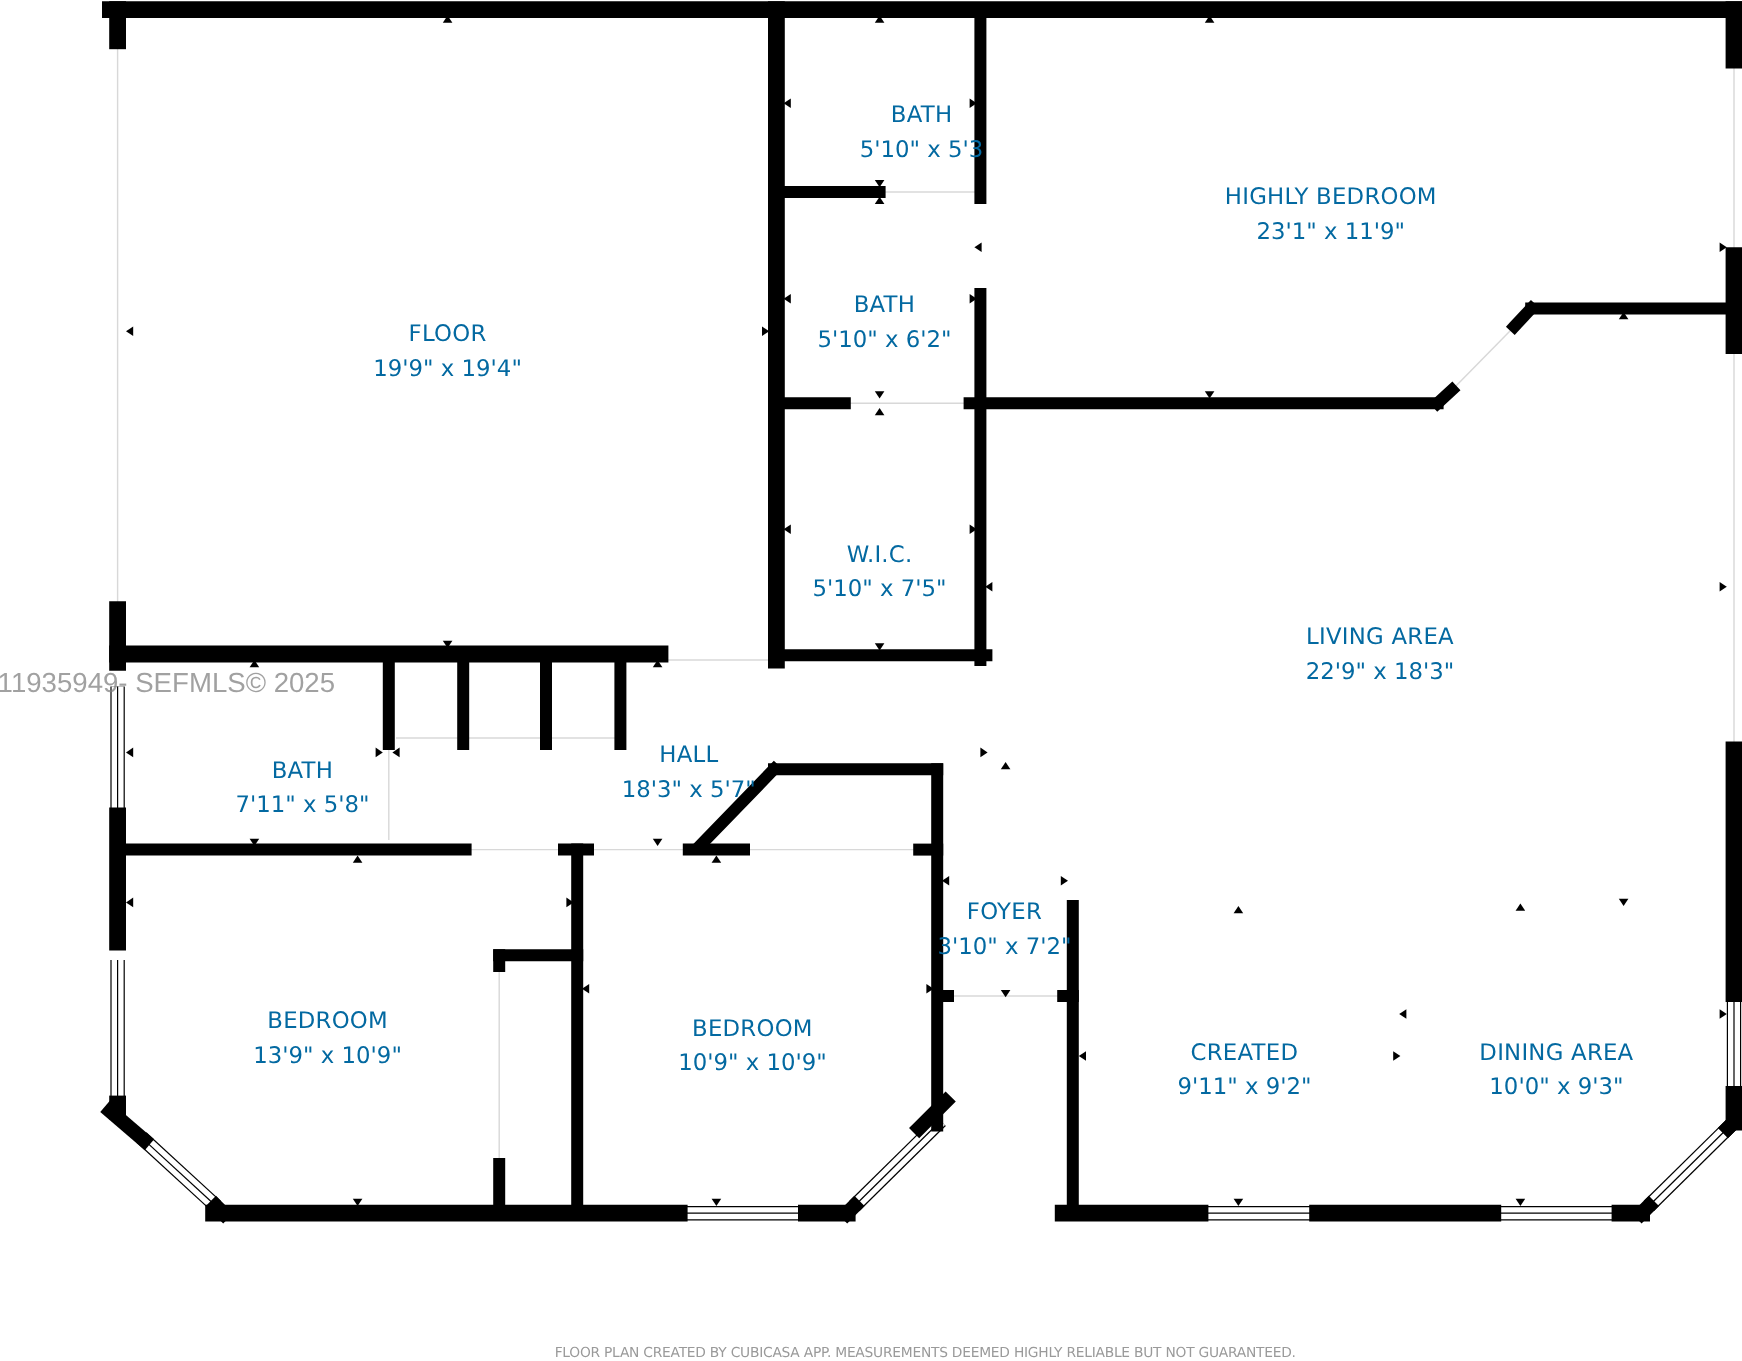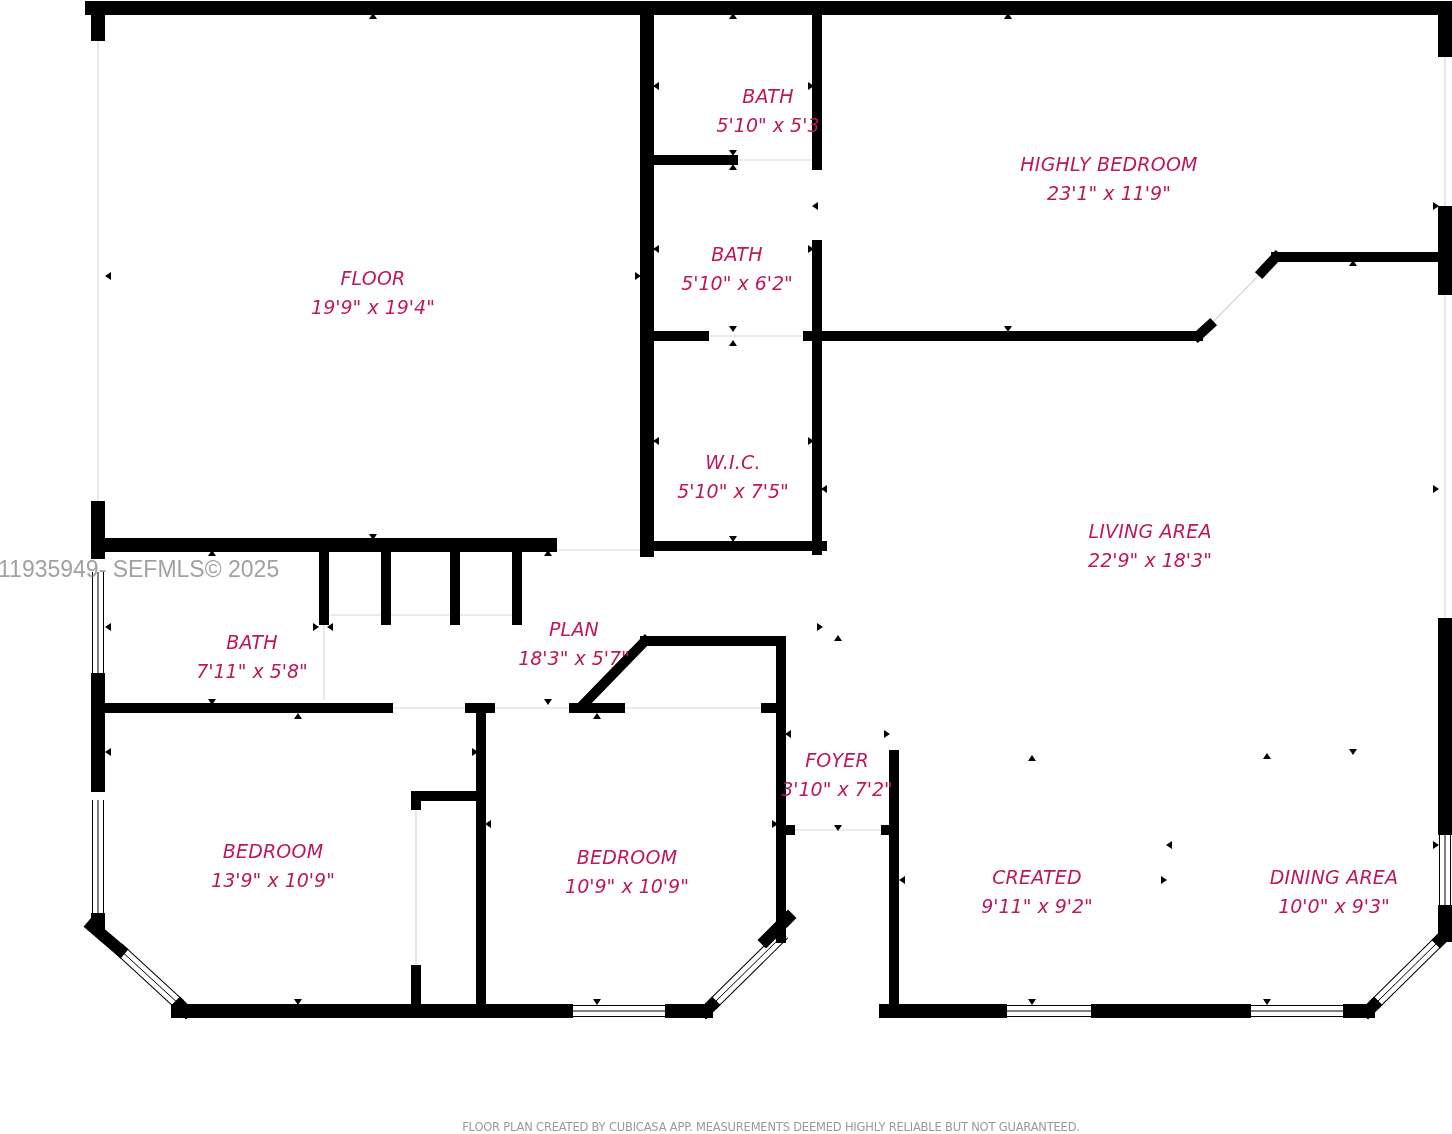--- a/index.html
+++ b/index.html
@@ -1,18 +1,18 @@
 <!DOCTYPE html>
 <html><head>
 <meta charset="utf-8">
 <style>
   html, body { margin: 0; padding: 0; background: #ffffff; }
   body { width: 1452px; height: 1134px; position: relative; overflow: hidden; font-family: "DejaVu Sans", sans-serif; }
   #plan { position: absolute; left: 0; top: 0; width: 1452px; height: 1134px; }
-  .room-label { position: absolute; transform: translate(-50%, 0); text-align: center; color: #be185d; font-family: "DejaVu Sans", sans-serif; white-space: nowrap; pointer-events: none; font-style: italic; }
+  .room-label { position: absolute; transform: translate(-50%, 0); text-align: center; color: #0369a1; font-family: "DejaVu Sans", sans-serif; white-space: nowrap; pointer-events: none; }
   .room-name { font-size: 19px; letter-spacing: 0.2px; line-height: 29px; }
   .room-dim  { font-size: 19px; line-height: 29px; }
   .watermark { position: absolute; left: -2px; top: 556px; font-family: "Liberation Sans", sans-serif; font-size: 23px; color: rgba(130,130,130,0.75); white-space: nowrap; }
   .footer { position: absolute; left: 0; width: 1542px; top: 1120px; text-align: center; font-family: "DejaVu Sans", sans-serif; font-size: 11.5px; color: #9a9a9a; letter-spacing: -0.2px; }
 </style>
 </head>
 <body>
 
 <svg id="plan" viewBox="0 0 1452 1134" xmlns="http://www.w3.org/2000/svg">
   <g id="openings">
@@ -208,39 +208,39 @@
     </div>
     <div class="room-label" style="left: 1150px; top: 517px;">
       <div class="room-name">LIVING AREA</div>
       <div class="room-dim">22'9" x 18'3"</div>
     </div>
     <div class="room-label" style="left: 252px; top: 628px;">
       <div class="room-name">BATH</div>
       <div class="room-dim">7'11" x 5'8"</div>
     </div>
     <div class="room-label" style="left: 574px; top: 615px;">
-      <div class="room-name">PLAN</div>
+      <div class="room-name">HALL</div>
       <div class="room-dim">18'3" x 5'7"</div>
     </div>
     <div class="room-label" style="left: 837px; top: 746px;">
       <div class="room-name">FOYER</div>
       <div class="room-dim">3'10" x 7'2"</div>
     </div>
     <div class="room-label" style="left: 273px; top: 837px;">
       <div class="room-name">BEDROOM</div>
       <div class="room-dim">13'9" x 10'9"</div>
     </div>
     <div class="room-label" style="left: 627px; top: 843px;">
       <div class="room-name">BEDROOM</div>
       <div class="room-dim">10'9" x 10'9"</div>
     </div>
     <div class="room-label" style="left: 1037px; top: 863px;">
       <div class="room-name">CREATED</div>
       <div class="room-dim">9'11" x 9'2"</div>
     </div>
-    <div class="room-label" style="left: 1334px; top: 863px; text-align: center;">
+    <div class="room-label" style="left: 1297px; top: 863px; text-align: center;">
       <div class="room-name">DINING AREA</div>
       <div class="room-dim">10'0" x 9'3"</div>
     </div>
   </div>
 
 <div class="watermark">11935949- SEFMLS© 2025</div>
 <div class="footer">FLOOR PLAN CREATED BY CUBICASA APP. MEASUREMENTS DEEMED HIGHLY RELIABLE BUT NOT GUARANTEED.</div>
 
 </body></html>

